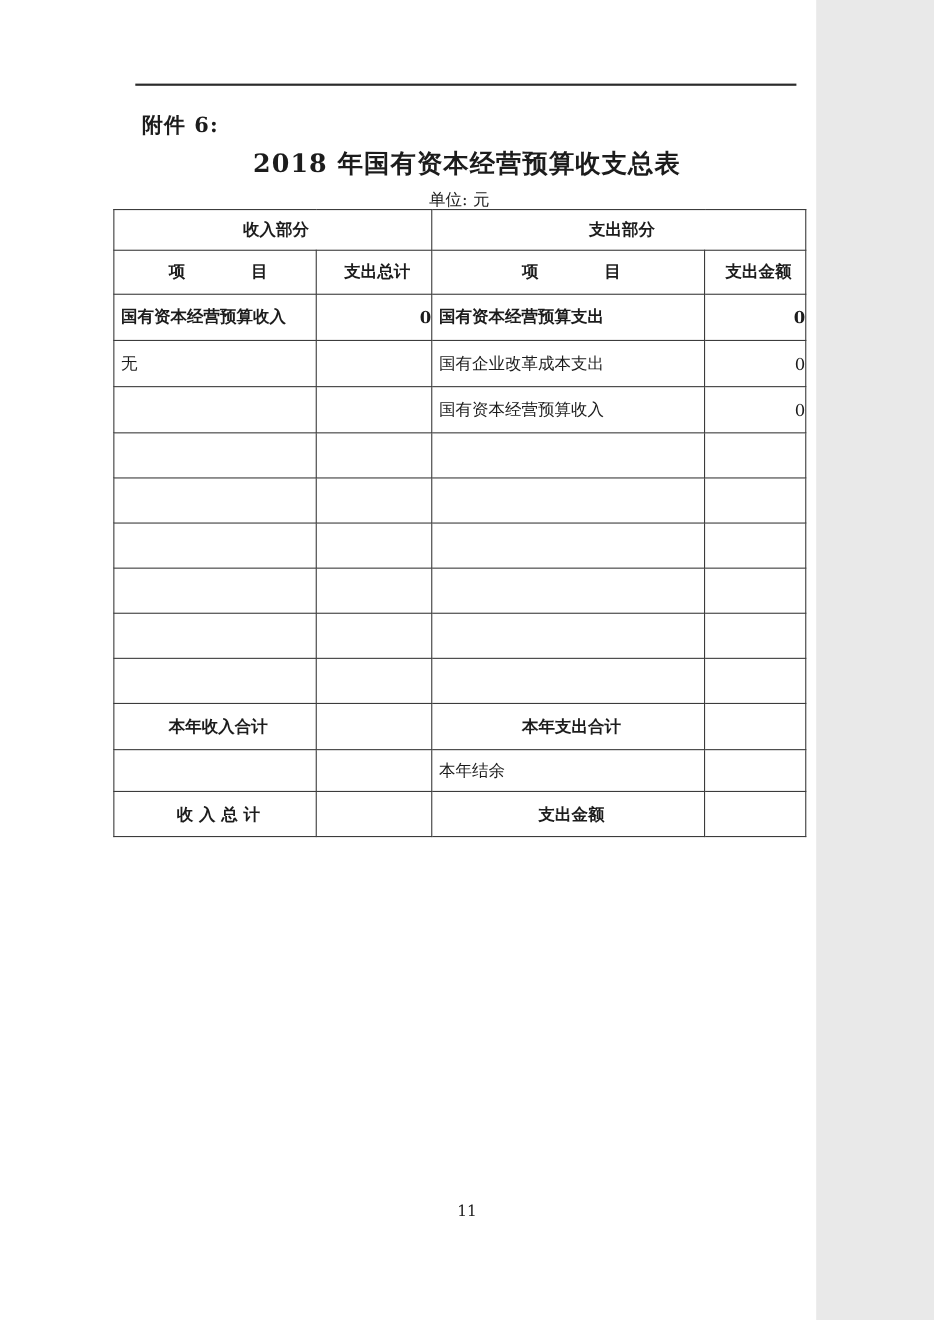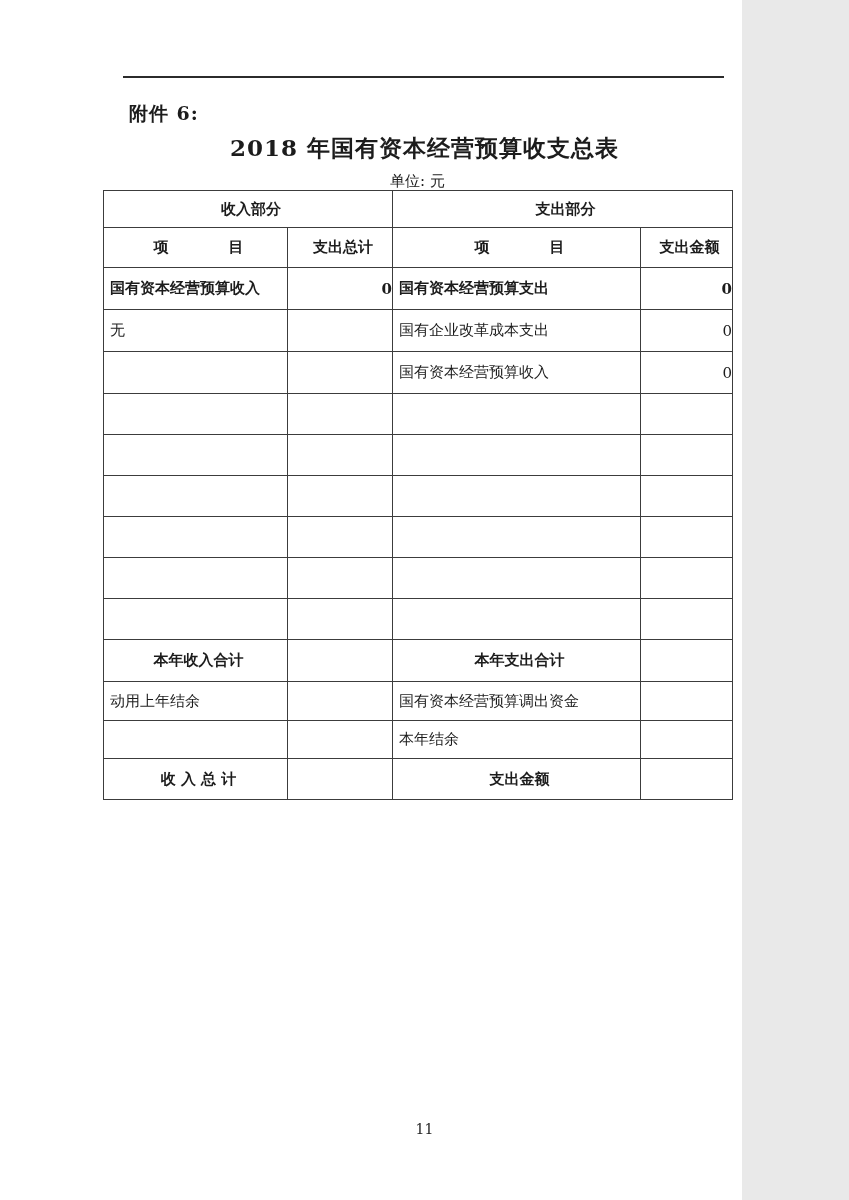--- a/index.html
+++ b/index.html
@@ -48,21 +48,21 @@
   td.i3{padding-left:43px;}
   tr.rh-sec{height:37px;}
   tr.rh-hdr{height:40px;}
   tr.rh-data{height:42px;}
   tr.rh-empty{height:41px;}
   tr.rh-carry{height:39px;}
   tr.rh-bal{height:38px;}
   tr.rh-total{height:41px;}
   .page-number{
     position:absolute;left:0;top:1093px;width:849px;
-    text-align:center;font-size:14px;margin-top:28px;
+    text-align:center;font-size:14px;
   }
 </style>
 </head>
 <body>
 
 <div class="page">
 
   <div class="top-rule"></div>
 
   <div class="attachment">附件 6:</div>
@@ -152,26 +152,20 @@
       <td></td>
     </tr>
 
     <tr class="rh-data">
       <td class="c b fs16">本年收入合计</td>
       <td></td>
       <td class="c b fs16">本年支出合计</td>
       <td></td>
     </tr>
 
-    <tr class="rh-carry">
-      <td>动用上年结余</td>
-      <td></td>
-      <td>国有资本经营预算调出资金</td>
-      <td></td>
-    </tr>
 
     <tr class="rh-bal">
       <td></td>
       <td></td>
       <td>本年结余</td>
       <td></td>
     </tr>
 
     <tr class="rh-total">
       <td class="c b fs16">收 入 总 计</td>

